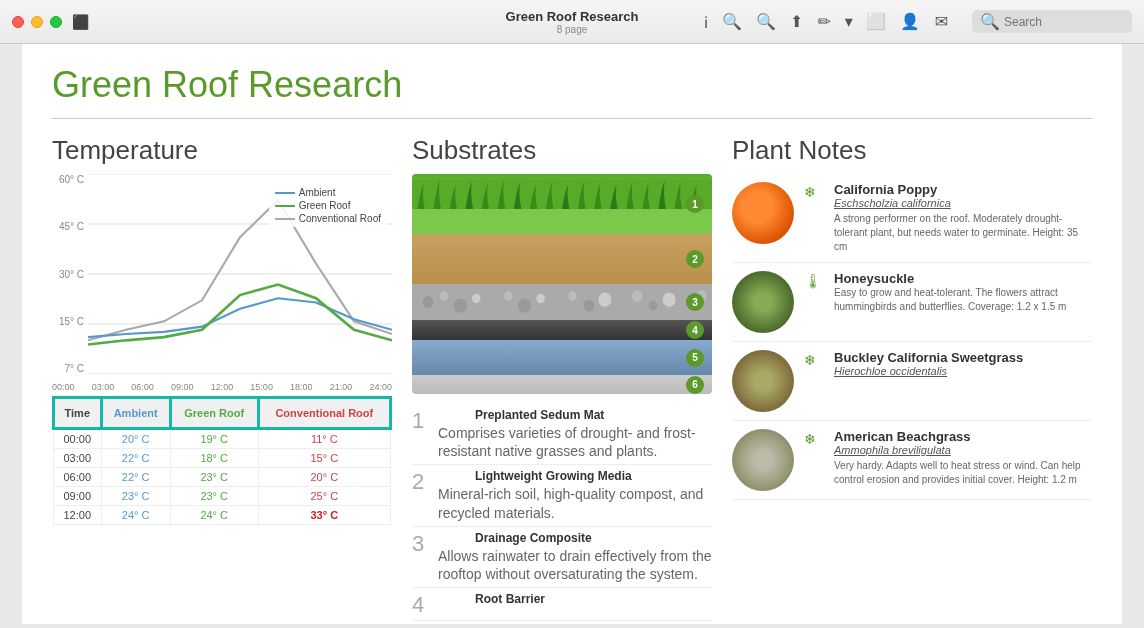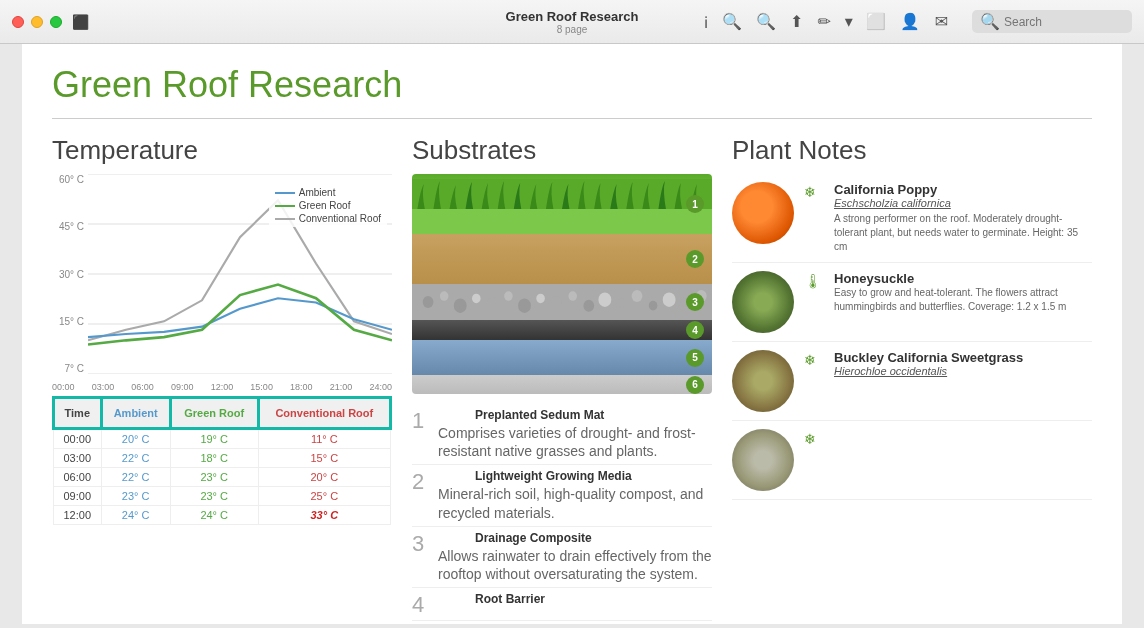--- a/index.html
+++ b/index.html
@@ -490,21 +490,21 @@
             <tr>
     <td class="time">09:00</td>
     <td class="ambient">23° C</td>
     <td class="greenroof">23° C</td>
     <td class="conv" style="">25° C</td>
   </tr>
             <tr>
     <td class="time">12:00</td>
     <td class="ambient">24° C</td>
     <td class="greenroof">24° C</td>
-    <td class="conv" style="color:#cc2222;font-weight:600;font-style:italic;">33° C</td>
+    <td class="conv" style="color:#cc2222;font-weight:600;">33° C</td>
   </tr>
           </tbody>
       </table>
     </div>
 
     <div class="col-substrates">
       <h2 class="section-title">Substrates</h2>
 
       <div class="substrate-image">
         <div class="substrate-layers">
@@ -630,18 +630,23 @@
     <div class="plant-image sweetgrass-circle"></div>
     <div class="plant-icon">❄</div>
     <div class="plant-info">
       <div class="plant-name">Buckley California Sweetgrass</div>
       <div class="plant-latin">Hierochloe occidentalis</div>
     </div>
   </li>
           <li class="plant-item">
     <div class="plant-image beachgrass-circle"></div>
     <div class="plant-icon">❄</div>
+    <div class="plant-info">
+      <div class="plant-name">American Beachgrass</div>
+      <div class="plant-latin">Ammophila breviligulata</div>
+      <div class="plant-desc">Very hardy. Adapts well to heat stress or wind. Can help control erosion and provides initial cover. Height: 1.2 m</div>
+    </div>
   </li>
         </ul>
     </div>
 
   </div>
 </div>
 
 </body></html>

